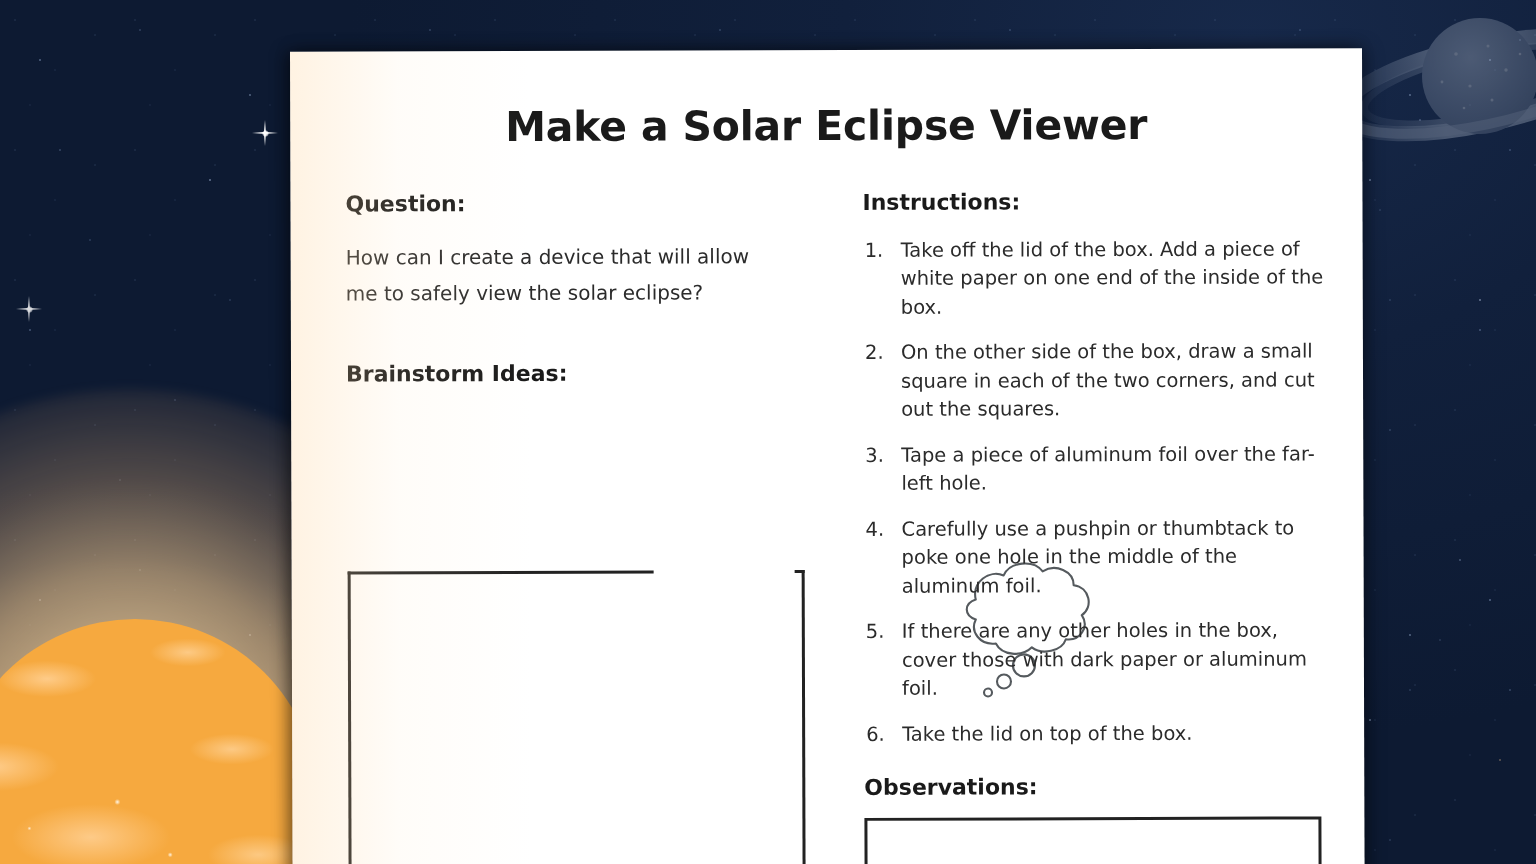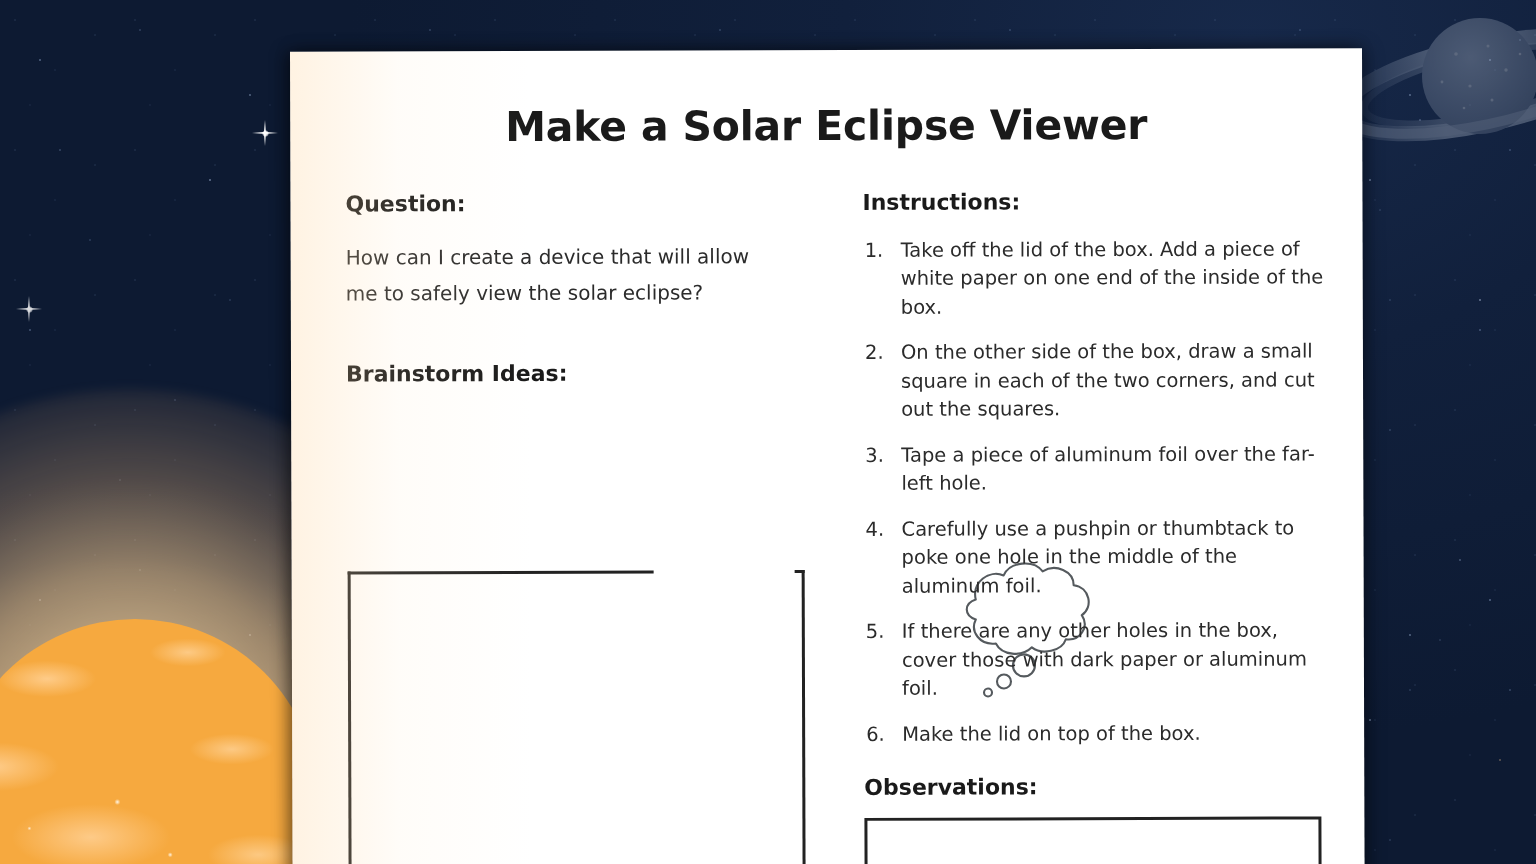--- a/index.html
+++ b/index.html
@@ -420,21 +420,21 @@
           <li>
             <span class="num">4.</span>
             <span>Carefully use a pushpin or thumbtack to poke one hole in the middle of the aluminum foil.</span>
           </li>
           <li>
             <span class="num">5.</span>
             <span>If there are any other holes in the box, cover those with dark paper or aluminum foil.</span>
           </li>
           <li>
             <span class="num">6.</span>
-            <span>Make the lid on top of the box.</span>
+            <span>Take the lid on top of the box.</span>
           </li>
         </ol>
 
         <h2 class="section-heading" id="observations-heading">Observations:</h2>
         <div id="observations-box"></div>
       </div>
 
     </div>
 
     <div id="page-warm-wash"></div>

